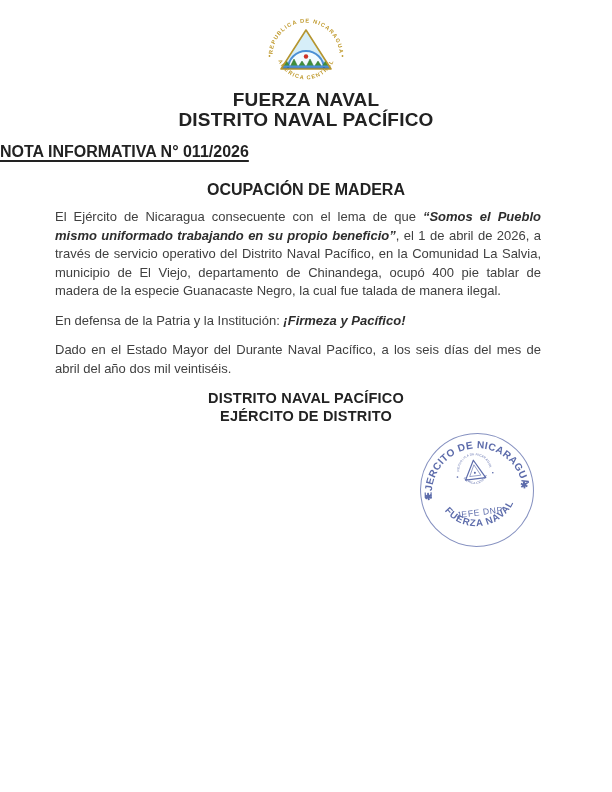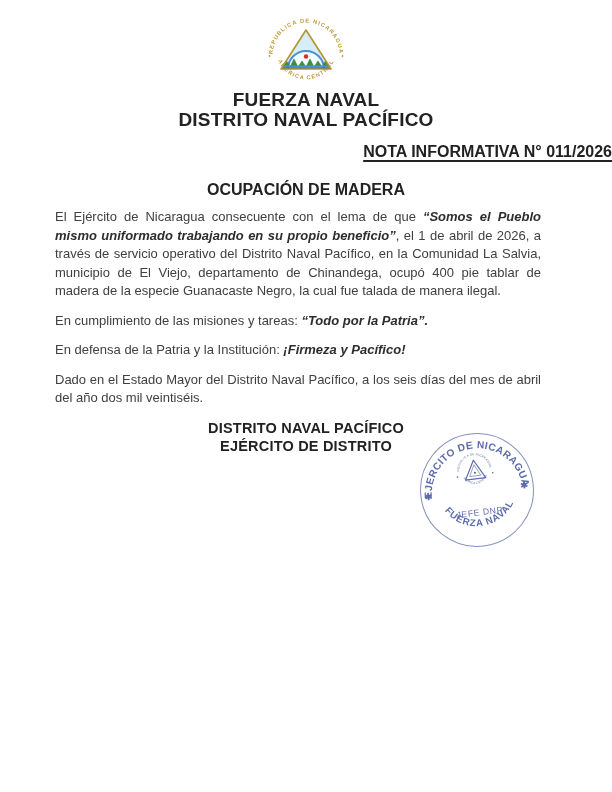--- a/index.html
+++ b/index.html
@@ -19,21 +19,21 @@
   }
   .org-title {
     text-align: center;
     font-size: 19px;
     font-weight: bold;
     line-height: 20px;
     color: #222222;
     letter-spacing: 0.2px;
   }
   .note-title {
-    text-align: right;
+    text-align: left;
     margin-top: 13px;
     font-size: 16px;
     font-weight: bold;
     color: #222222;
     line-height: 18px;
   }
   .note-title span {
     text-decoration: underline;
     text-decoration-thickness: 1.5px;
     text-underline-offset: 3px;
@@ -113,25 +113,24 @@
   <div class="note-title">
     <span>NOTA INFORMATIVA N° 011/2026</span>
   </div>
 
   <div class="subject-title">OCUPACIÓN DE MADERA</div>
 
   <div class="content">
     <p><span>El Ejército de Nicaragua consecuente con el lema de que </span><span class="bi">“Somos el Pueblo mismo uniformado trabajando en su propio beneficio”</span><span>, el 1 de abril de 2026, a través de servicio operativo del Distrito Naval Pacífico, en la Comunidad La Salvia, municipio de El Viejo, departamento de Chinandega, ocupó 400 pie tablar de madera de la especie Guanacaste Negro, la cual fue talada de manera ilegal.</span></p>
 
 
-    <p><span>En cumplimiento de las misiones y tareas: </span><span class="bi">“Todo por la Patria”.</span></p>
 
     <p><span>En defensa de la Patria y la Institución: </span><span class="bi">¡Firmeza y Pacífico!</span></p>
 
-    <p>Dado en el Estado Mayor del Distrito Naval Pacífico, a los seis días del mes de abril del año dos mil veintiséis.</p>
+    <p>Dado en el Estado Mayor del Durante Naval Pacífico, a los seis días del mes de abril del año dos mil veintiséis.</p>
   </div>
 
   <div class="signature">
     <div>DISTRITO NAVAL PACÍFICO</div>
     <div>EJÉRCITO DE DISTRITO</div>
   </div>
 
   <div class="stamp">
     <svg width="122" height="122" viewBox="0 0 120 120">
       <defs>

